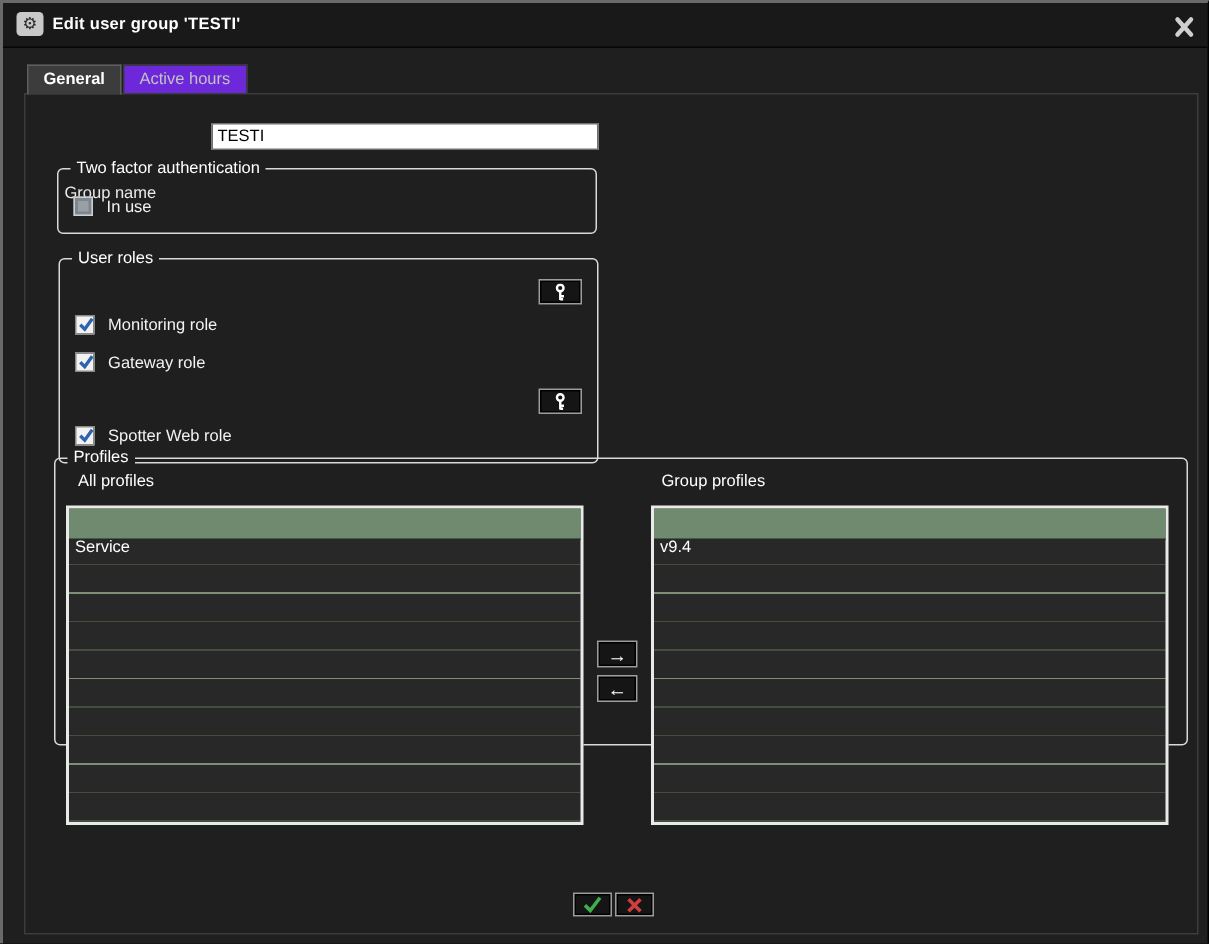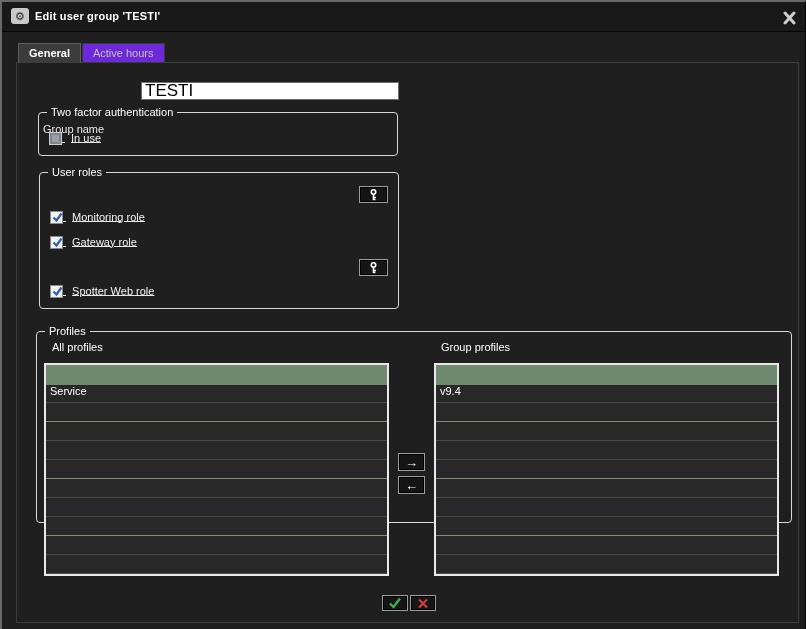--- a/index.html
+++ b/index.html
@@ -32,41 +32,41 @@
   .panel {
     position:absolute; left:14px; top:60px; width:783px; height:561px;
     background:#1f1f1f; border:1px solid #3c3c3c;
   }
 
   
   .gn-label { position:absolute; left:26px; top:23px; width:92px; color:#eaeaea;margin-top:37px; }
   .gn-input {
     position:absolute; left:124px; top:19px; width:258px; height:18px;
     background:#ffffff; color:#000; border:1px solid #6f6f6f;
-    font-family:"Liberation Sans", sans-serif; font-size:17px; padding:0 3px;
+    font-family:"Liberation Sans", sans-serif; font-size:11px; padding:0 3px;
   }
 
   
   .groupbox { position:absolute; border:1px solid #d9d9d9; border-radius:4px; }
   .legend {
     position:absolute; top:-8px; left:8px; background:#1f1f1f; padding:0 4px;
     color:#ffffff; line-height:14px; white-space:nowrap;
   }
   .gb-tfa   { left:21px; top:49px;  width:360px; height:44px; }
   .gb-roles { left:22px; top:109px; width:360px; height:137px; }
-  .gb-prof  { left:19px; top:268px; width:756px; height:192px; }
+  .gb-prof  { left:19px; top:242px; width:756px; height:192px; }
 
   
   .cb {
     display:inline-block; width:13px; height:13px; vertical-align:middle;
     background:#f2f2f2; border:1px solid #8a8a8a; position:relative;
   }
   .cb svg { position:absolute; left:0; top:-1px; }
   .cb.gray { background:#98a0a6; border:1px solid #c9cfd6; box-shadow:inset 0 0 0 2px #7e868c; }
-  .cb-row { position:absolute; left:10px; height:14px; white-space:nowrap;text-decoration:underline; }
+  .cb-row { position:absolute; left:10px; height:14px; white-space:nowrap; }
   .cb-row .cb-label { margin-left:6px; vertical-align:middle; color:#f2f2f2; }
 
   
   .tool-btn {
     position:absolute; background:#151515; border:1px solid #9c9c9c;
     box-shadow:inset 0 0 0 1px #000; display:flex; align-items:center; justify-content:center;
     color:#fff;
   }
   .key-btn   { width:29px; height:17px; left:319px; }
   .arrow-btn { width:27px; height:18px; left:361px; font-weight:bold; font-size:13px; line-height:1; }

